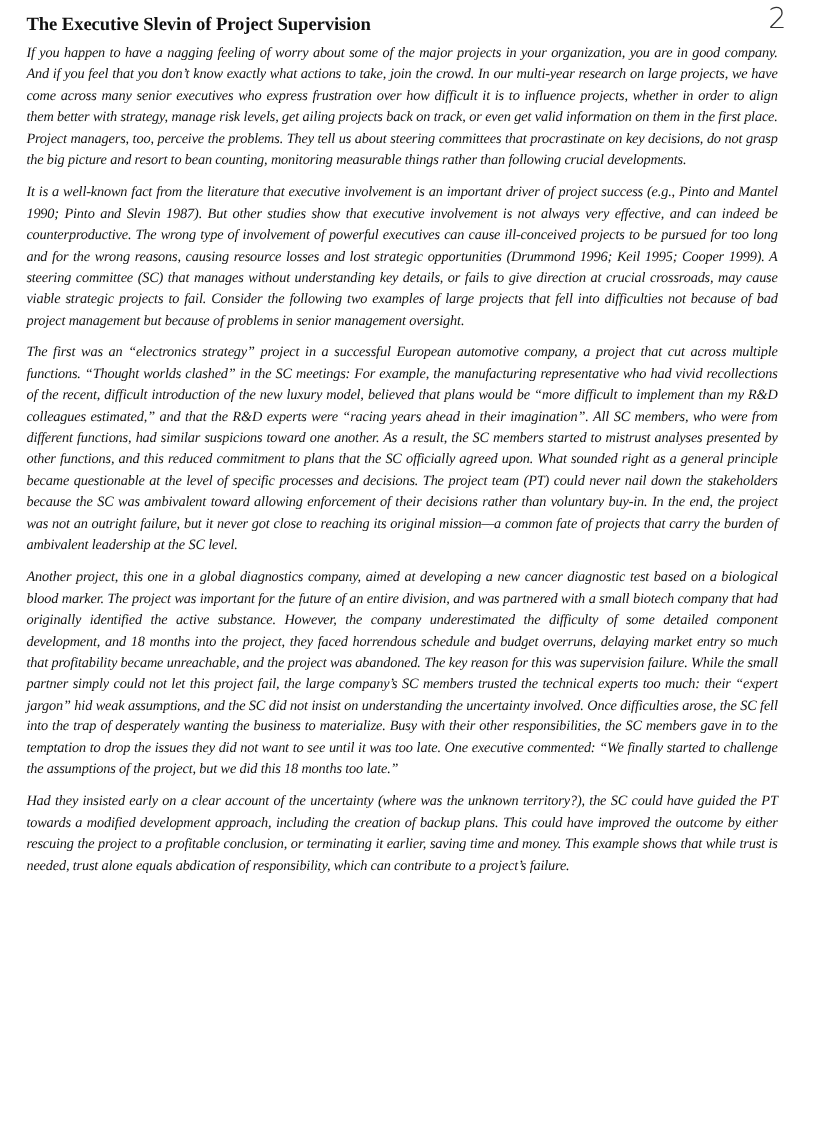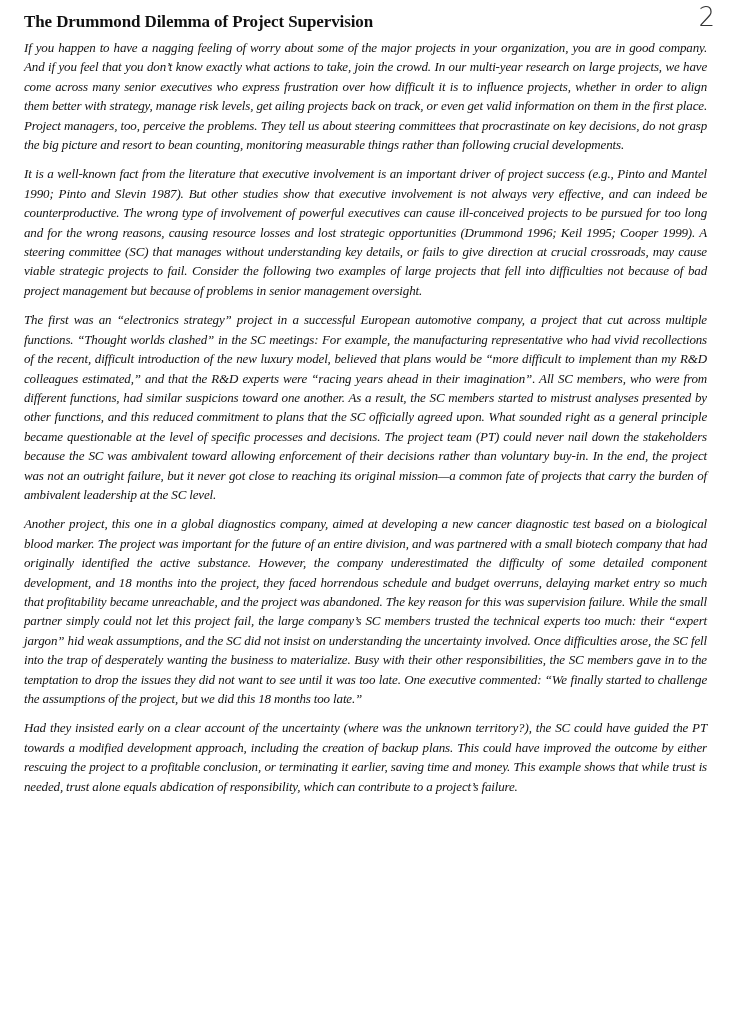--- a/index.html
+++ b/index.html
@@ -46,19 +46,19 @@
     letter-spacing: -0.15px;
     font-style: italic;
   }
 </style>
 </head>
 <body>
 
 <div class="page-number">2</div>
 
 <div class="page">
-  <h1 class="title">The Drummond Dilemma of Project Supervision</h1>
+  <h1 class="title">The Executive Slevin of Project Supervision</h1>
   <p class="para">If you happen to have a nagging feeling of worry about some of the major projects in your organization, you are in good company. And if you feel that you don’t know exactly what actions to take, join the crowd. In our multi-year research on large projects, we have come across many senior executives who express frustration over how difficult it is to influence projects, whether in order to align them better with strategy, manage risk levels, get ailing projects back on track, or even get valid information on them in the first place.  Project managers, too, perceive the problems. They tell us about steering committees that procrastinate on key decisions, do not grasp the big picture and resort to bean counting, monitoring measurable things rather than following crucial developments.</p>
   <p class="para">It is a well-known fact from the literature that executive involvement is an important driver of project success (e.g., Pinto and Mantel 1990; Pinto and Slevin 1987).  But other studies show that executive involvement is not always very effective, and can indeed be counterproductive.  The wrong type of involvement of powerful executives can cause ill-conceived projects to be pursued for too long and for the wrong reasons, causing resource losses and lost strategic opportunities (Drummond 1996; Keil 1995; Cooper 1999).  A steering committee (SC) that manages without understanding key details, or fails to give direction at crucial crossroads, may cause viable strategic projects to fail.  Consider the following two examples of large projects that fell into difficulties not because of bad project management but because of problems in senior management oversight.</p>
   <p class="para">The first was an “electronics strategy” project in a successful European automotive company, a project that cut across multiple functions. “Thought worlds clashed” in the SC meetings:  For example, the manufacturing representative who had vivid recollections of the recent, difficult introduction of the new luxury model, believed that plans would be “more difficult to implement than my R&amp;D colleagues estimated,” and that the R&amp;D experts were “racing years ahead in their imagination”.  All SC members, who were from different functions, had similar suspicions toward one another.  As a result, the SC members started to mistrust analyses presented by other functions, and this reduced commitment to plans that the SC officially agreed upon.  What sounded right as a general principle became questionable at the level of specific processes and decisions.  The project team (PT) could never nail down the stakeholders because the SC was ambivalent toward allowing enforcement of their decisions rather than voluntary buy-in. In the end, the project was not an outright failure, but it never got close to reaching its original mission—a common fate of projects that carry the burden of ambivalent leadership at the SC level.</p>
   <p class="para">Another project, this one in a global diagnostics company, aimed at developing a new cancer diagnostic test based on a biological blood marker.  The project was important for the future of an entire division, and was partnered with a small biotech company that had originally identified the active substance. However, the company underestimated the difficulty of some detailed component development, and 18 months into the project, they faced horrendous schedule and budget overruns, delaying market entry so much that profitability became unreachable, and the project was abandoned. The key reason for this was supervision failure.  While the small partner simply could not let this project fail, the large company’s SC members trusted the technical experts too much: their “expert jargon” hid weak assumptions, and the SC did not insist on understanding the uncertainty involved. Once difficulties arose, the SC fell into the trap of desperately wanting the business to materialize. Busy with their other responsibilities, the SC members gave in to the temptation to drop the issues they did not want to see until it was too late.  One executive commented: “We finally started to challenge the assumptions of the project, but we did this 18 months too late.”</p>
   <p class="para">Had they insisted early on a clear account of the uncertainty (where was the unknown territory?), the SC could have guided the PT towards a modified development approach, including the creation of backup plans. This could have improved the outcome by either rescuing the project to a profitable conclusion, or terminating it earlier, saving time and money.  This example shows that while trust is needed, trust alone equals abdication of responsibility, which can contribute to a project’s failure.</p>
 </div>
 
 </body></html>

